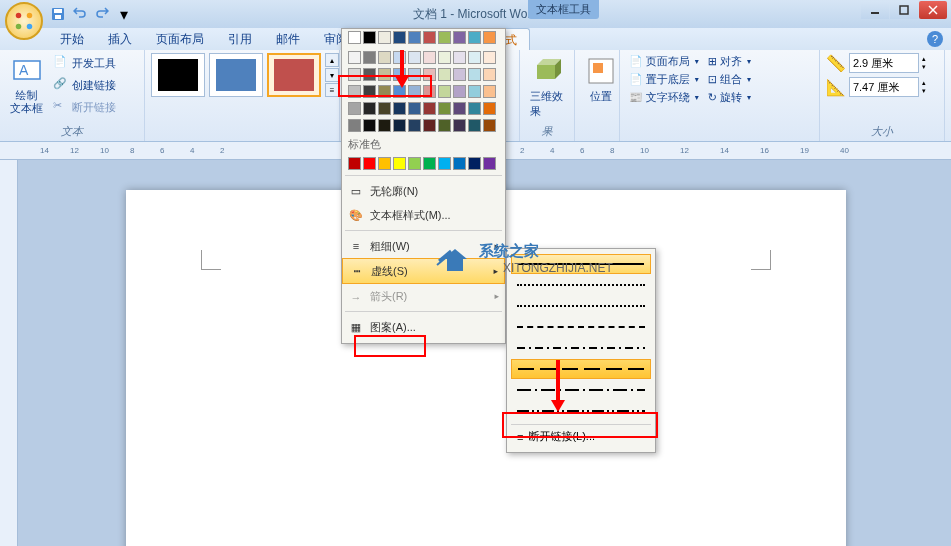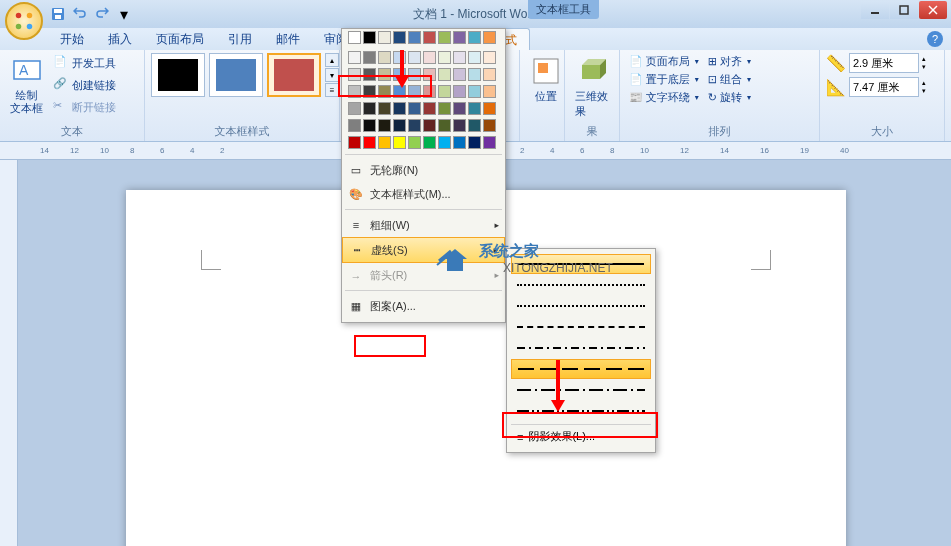--- a/index.html
+++ b/index.html
@@ -18,21 +18,21 @@
     .win-btn.min, .win-btn.max { background: linear-gradient(#d6e5f5, #bfd5ed); }
     
     .ribbon-tabs { height: 22px; background: linear-gradient(#e3eefb, #d6e5f5); display: flex; padding-left: 48px; position: relative; }
     .tab { padding: 3px 12px; font-size: 12px; color: #15428b; cursor: pointer; }
     .tab.active { background: #f5f9fd; border: 1px solid #a5c0de; border-bottom: none; border-radius: 3px 3px 0 0; color: #cc6600; }
     .help-icon { position: absolute; right: 8px; top: 3px; width: 16px; height: 16px; border-radius: 50%; background: #4a8bd6; color: #fff; font-size: 11px; display: flex; align-items: center; justify-content: center; }
     
     .ribbon { height: 92px; background: linear-gradient(#f3f7fc, #dce8f7); border-bottom: 1px solid #a5c0de; display: flex; }
     .group { border-right: 1px solid #c5d6ec; padding: 3px 6px 2px; display: flex; flex-direction: column; }
     .group-body { flex: 1; display: flex; align-items: flex-start; gap: 3px; }
-    .group-label { text-align: center; font-size: 11px; color: #5b7a9e; padding-top: 2px; }
+    .group-label { text-align: center; font-size: 11px; color: #5b7a9e; padding-top: 2px; font-style: italic; }
     
     .big-btn { display: flex; flex-direction: column; align-items: center; gap: 2px; padding: 2px 4px; cursor: pointer; }
     .big-btn .ico { width: 32px; height: 32px; }
     .big-btn .lbl { font-size: 11px; color: #15428b; }
     
     .text-opts { display: flex; flex-direction: column; gap: 2px; }
     .text-opt { display: flex; align-items: center; gap: 3px; font-size: 11px; color: #15428b; padding: 2px 3px; cursor: pointer; }
     .text-opt .mini-ico { width: 16px; height: 16px; }
     
     .style-gallery { display: flex; gap: 4px; align-items: center; }
@@ -207,21 +207,20 @@
         <div class="style-item selected">
             <div class="style-swatch" style="background:#c0504d"></div>
           </div>
         <div class="gallery-nav">
           <div>▴</div>
           <div>▾</div>
           <div>≡</div>
         </div>
       </div>
     </div>
-    <div class="group-label">文本框样式</div>
   </div>
 
   <div class="group" style="width:85px">
     <div class="group-body">
       <div class="shape-opts">
         <div class="shape-opt">
             <span>🪣</span>
             <span>形状填</span>
             <span class="drop-arrow">▾</span>
           </div>
@@ -248,49 +247,49 @@
           </div>
       </div>
       <div style="display:grid;grid-template-columns:repeat(2,18px);gap:2px">
         <div style="border:1px solid #a5bdd9;height:16px;text-align:center;font-size:9px">▴</div>
         <div style="border:1px solid #a5bdd9;height:16px;text-align:center;font-size:9px">◂</div>
         <div style="border:1px solid #a5bdd9;height:16px;text-align:center;font-size:9px">▸</div>
         <div style="border:1px solid #a5bdd9;height:16px;text-align:center;font-size:9px">▾</div>
       </div>
     </div>
     <div class="group-label">阴影效果</div>
-  </div>
-
-  <div class="group" style="width:45px">
-    <div class="group-body">
-      <div class="big-btn">
-        <div class="ico"><svg viewBox="0 0 32 32">
-              <rect x="4" y="4" width="24" height="24" stroke="#888" fill="#fff"></rect>
-              <rect x="8" y="8" width="10" height="10" fill="#f79646"></rect>
-            </svg></div>
-        <div class="lbl">位置</div>
-      </div>
-    </div>
-    <div class="group-label"></div>
   </div>
 
   <div class="group" style="width:55px">
     <div class="group-body">
       <div class="big-btn">
         <div class="ico"><svg viewBox="0 0 32 32">
               <rect x="6" y="10" width="18" height="14" fill="#9bbb59"></rect>
               <polygon points="6,10 12,4 30,4 24,10" fill="#c3d69b"></polygon>
               <polygon points="24,10 30,4 30,18 24,24" fill="#76923c"></polygon>
             </svg></div>
         <div class="lbl">三维效果</div>
       </div>
     </div>
     <div class="group-label">果</div>
   </div>
 
+  <div class="group" style="width:45px">
+    <div class="group-body">
+      <div class="big-btn">
+        <div class="ico"><svg viewBox="0 0 32 32">
+              <rect x="4" y="4" width="24" height="24" stroke="#888" fill="#fff"></rect>
+              <rect x="8" y="8" width="10" height="10" fill="#f79646"></rect>
+            </svg></div>
+        <div class="lbl">位置</div>
+      </div>
+    </div>
+    <div class="group-label"></div>
+  </div>
+
   <div class="group" style="width:200px">
     <div class="group-body">
       <div class="arrange-col">
         <div class="arr-item">
             <span>📄</span>
             <span>页面布局</span>
             <span class="drop-arrow">▾</span>
           </div>
         <div class="arr-item">
             <span>📄</span>
@@ -314,21 +313,20 @@
             <span>组合</span>
             <span class="drop-arrow">▾</span>
           </div>
         <div class="arr-item">
             <span>↻</span>
             <span>旋转</span>
             <span class="drop-arrow">▾</span>
           </div>
       </div>
     </div>
-    <div class="group-label">排列</div>
   </div>
 
   <div class="group" style="width:125px">
     <div class="group-body">
       <div class="size-col">
         <div class="size-input">
             <span>📏</span>
             <input value="2.9 厘米" style="">
             <span style="display:flex;flex-direction:column;font-size:7px">
               <span>▴</span>
@@ -448,20 +446,21 @@
         <div class="color-cell" style="background: rgb(29, 27, 16);"></div>
         <div class="color-cell" style="background: rgb(15, 36, 62);"></div>
         <div class="color-cell" style="background: rgb(36, 64, 97);"></div>
         <div class="color-cell" style="background: rgb(99, 36, 35);"></div>
         <div class="color-cell" style="background: rgb(79, 97, 40);"></div>
         <div class="color-cell" style="background: rgb(63, 49, 81);"></div>
         <div class="color-cell" style="background: rgb(32, 88, 103);"></div>
         <div class="color-cell" style="background: rgb(151, 72, 6);"></div>
       </div>
     </div>
+  <div class="dd-section-label">标准色</div>
   <div class="color-grid" id="standard-colors">
       <div class="color-cell" style="background: rgb(192, 0, 0);"></div>
       <div class="color-cell" style="background: rgb(255, 0, 0);"></div>
       <div class="color-cell" style="background: rgb(255, 192, 0);"></div>
       <div class="color-cell" style="background: rgb(255, 255, 0);"></div>
       <div class="color-cell" style="background: rgb(146, 208, 80);"></div>
       <div class="color-cell" style="background: rgb(0, 176, 80);"></div>
       <div class="color-cell" style="background: rgb(0, 176, 240);"></div>
       <div class="color-cell" style="background: rgb(0, 112, 192);"></div>
       <div class="color-cell" style="background: rgb(0, 32, 96);"></div>
@@ -519,21 +518,21 @@
       <div style="width:100%;height:2px;background:repeating-linear-gradient(90deg,#000 0 16px,transparent 16px 22px)"></div>
     </div>
   <div class="dash-item">
       <div style="width:100%;height:2px;background:repeating-linear-gradient(90deg,#000 0 14px,transparent 14px 18px,#000 18px 20px,transparent 20px 24px)"></div>
     </div>
   <div class="dash-item">
       <div style="width:100%;height:2px;background:repeating-linear-gradient(90deg,#000 0 12px,transparent 12px 15px,#000 15px 17px,transparent 17px 20px,#000 20px 22px,transparent 22px 25px)"></div>
     </div>
   <div class="dash-more">
       <span>≡</span>
-      <span>阴影效果(L)...</span>
+      <span>断开链接(L)...</span>
     </div>
 </div>
 
 <div class="red-box" style="left:338px;top:75px;width:94px;height:22px"></div>
 <div class="red-box" style="left:354px;top:335px;width:72px;height:22px"></div>
 <div class="red-box" style="left:502px;top:412px;width:156px;height:26px"></div>
 
 <svg class="red-arrow" style="left:392px;top:50px" width="20" height="40">
     <line x1="10" y1="0" x2="10" y2="28" stroke="#ff0000" stroke-width="4"></line>
     <polygon points="3,26 17,26 10,38" fill="#ff0000"></polygon>

